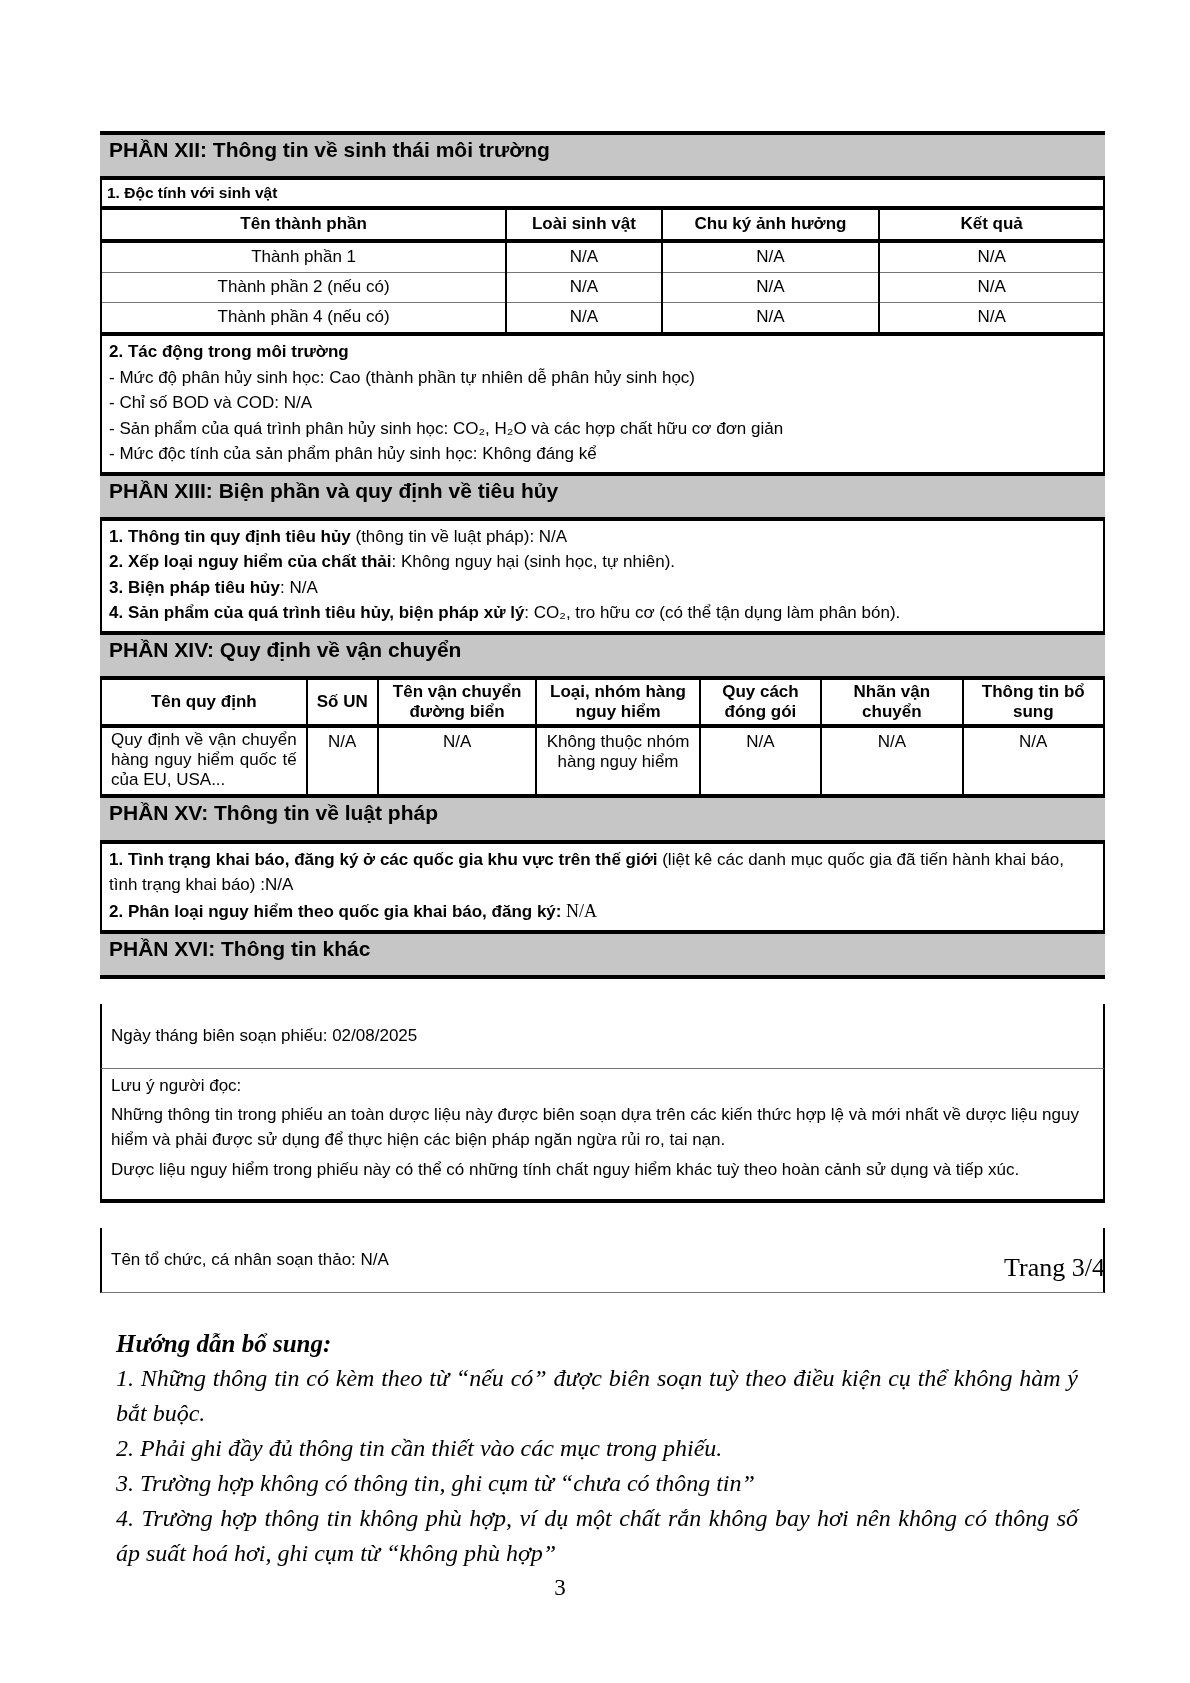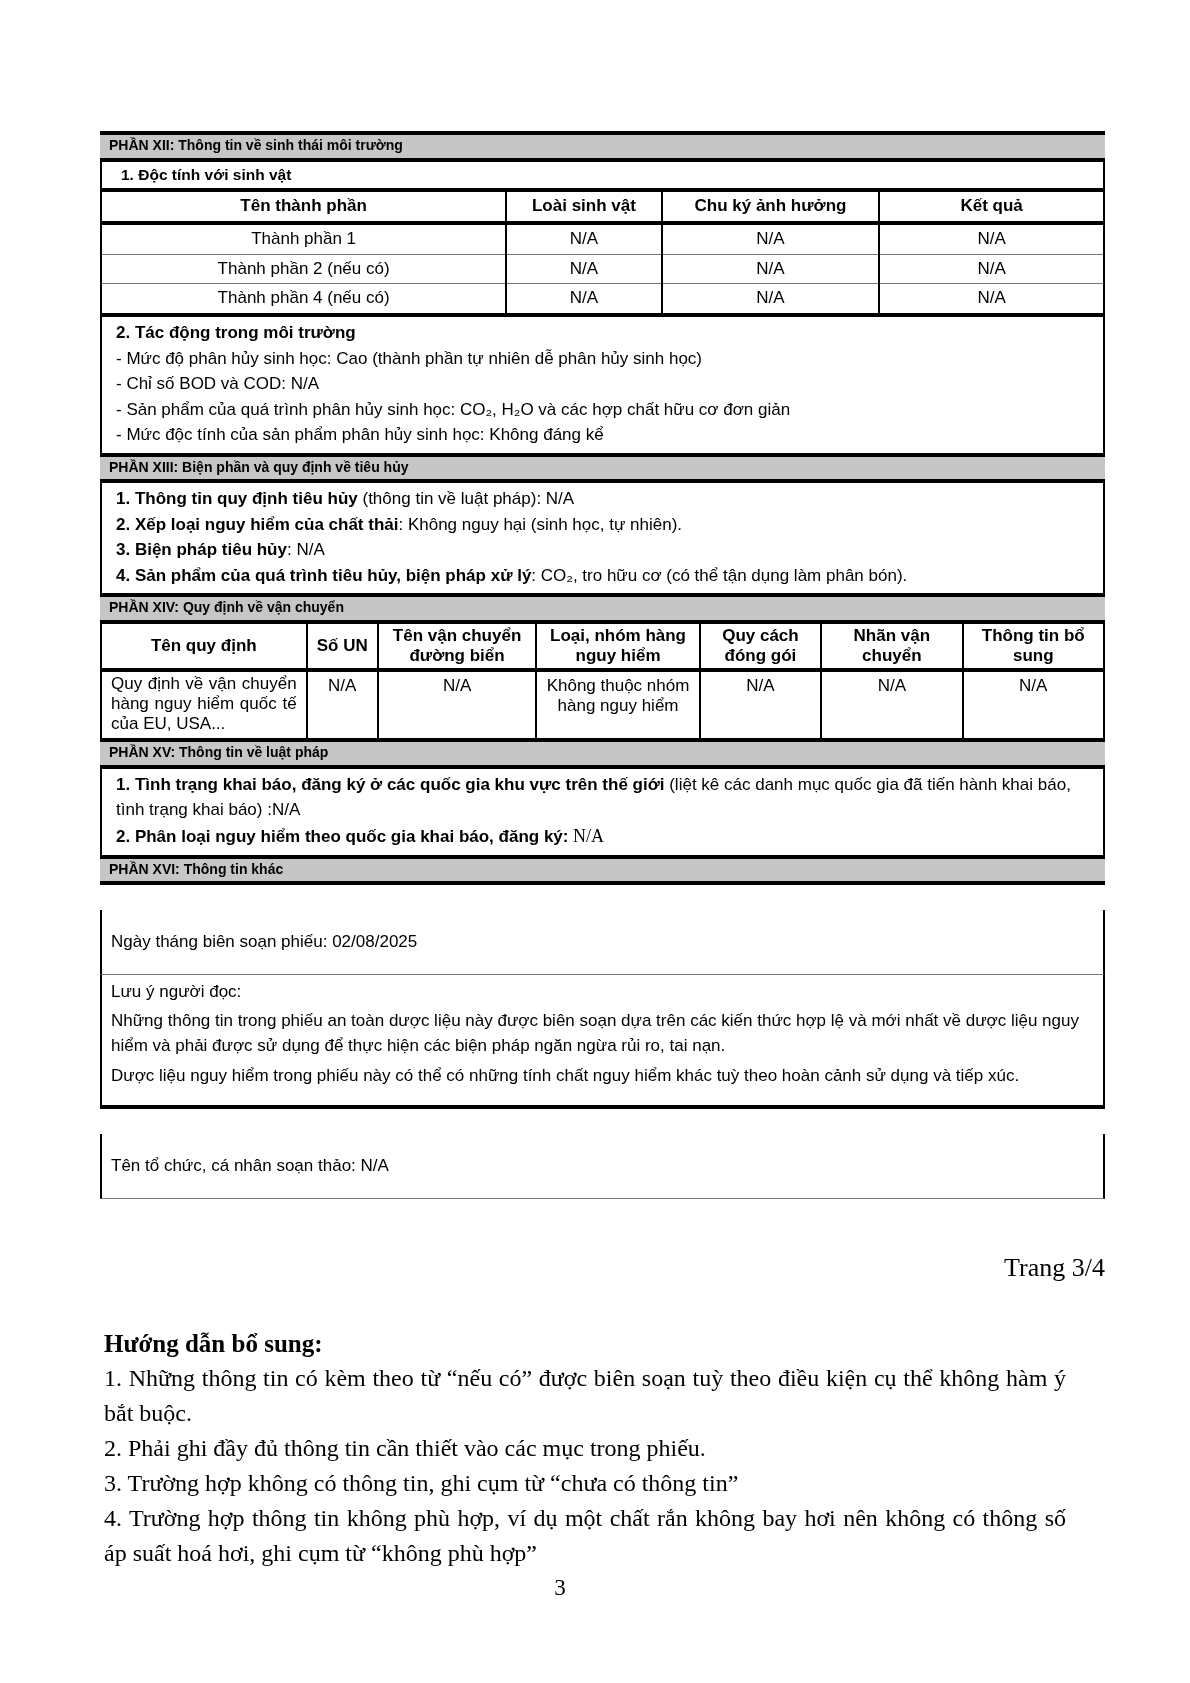--- a/index.html
+++ b/index.html
@@ -1,46 +1,46 @@
 <!DOCTYPE html>
 <html style="--hdrbg: #c6c6c6;"><head>
 <meta charset="utf-8">
 <style>
   html,body{margin:0;padding:0;background:#fff;}
   .page{position:relative;width:1190px;height:1683px;background:#fff;color:#000;overflow:hidden;}
   .doc{position:absolute;left:100px;top:131px;width:1005px;
        font-family:"Liberation Sans","DejaVu Sans",sans-serif;font-size:17px;line-height:1.4;}
   .sec-hdr{background:var(--hdrbg,#c6c6c6);border-top:4px solid #000;border-bottom:4px solid #000;
-       font-size:14px;font-weight:bold;padding:2px 9px 3px;line-height:1.25;}
+       font-size:21px;font-weight:bold;padding:2px 9px 13px;line-height:1.25;}
   .box{border-left:2px solid #000;border-right:2px solid #000;}
-  .sub1{font-weight:bold;font-size:15.5px;padding:3px 19px;border-bottom:4px solid #000;line-height:1.3;}
+  .sub1{font-weight:bold;font-size:15.5px;padding:3px 5px;border-bottom:4px solid #000;line-height:1.3;}
   table{border-collapse:collapse;width:100%;border-left:2px solid #000;border-right:2px solid #000;table-layout:fixed;}
   th,td{font-size:17px;margin-left:30px;}
   .t12 th,.t12 td{text-align:center;padding:3px 6px;line-height:1.35;}
   .t12 thead th{font-weight:bold;border-bottom:4px solid #000;}
   .t12 tbody tr+tr td{border-top:1.5px solid #777;}
   .t12 th+th,.t12 td+td,.t14 th+th,.t14 td+td{border-left:2px solid #000;text-align:center;}
   .t12{border-bottom:4px solid #000;}
   .t14 th{font-weight:bold;text-align:center;vertical-align:middle;padding:2px 3px;line-height:1.18;border-bottom:4px solid #000;}
   .t14 td{text-align:center;vertical-align:top;padding:4px 5px;line-height:1.18;}
   .t14 td.c1{text-align:justify;white-space:pre-line;padding:2px 9px 4px;}
   .t14 tbody tr+tr td{border-top:1.5px solid #777;}
-  .pad{padding:3px 14px 5px;}
+  .pad{padding:3px 7px 5px;}
   .ln{line-height:1.5;}
   .b{font-weight:bold;}
   .serifv{font-family:"Liberation Serif","DejaVu Serif",serif;font-size:18px;}
   .sub2 div{line-height:1.5;}
   .row16{padding:20px 9px;border-bottom:1.5px solid #777;line-height:1.4;margin-top:25px;}
   .note{padding:3px 9px 10px;border-bottom:4px solid #000;}
   .note p{margin:4px 0 6px;line-height:1.45;}
   .note .lbl{line-height:1.6;}
   .trang{position:absolute;top:1253px;right:85px;
        font-family:"Liberation Serif","DejaVu Serif",serif;font-size:26px;}
-  .guide{position:absolute;left:104px;top:1326px;width:962px;
-       font-family:"Liberation Serif","DejaVu Serif",serif;font-size:24px;line-height:35px;}
+  .guide{position:absolute;left:116px;top:1326px;width:962px;
+       font-family:"Liberation Serif","DejaVu Serif",serif;font-size:24px;line-height:35px;font-style:italic;}
   .guide .gh{font-size:25px;font-weight:bold;}
   .guide p{margin:0;}
   .just{text-align:justify;}
   .pagenum{position:absolute;top:1575px;left:0;width:1120px;text-align:center;
        font-family:"Liberation Serif","DejaVu Serif",serif;font-size:23px;}
 </style>
 </head>
 <body>
 
 <div class="page">

